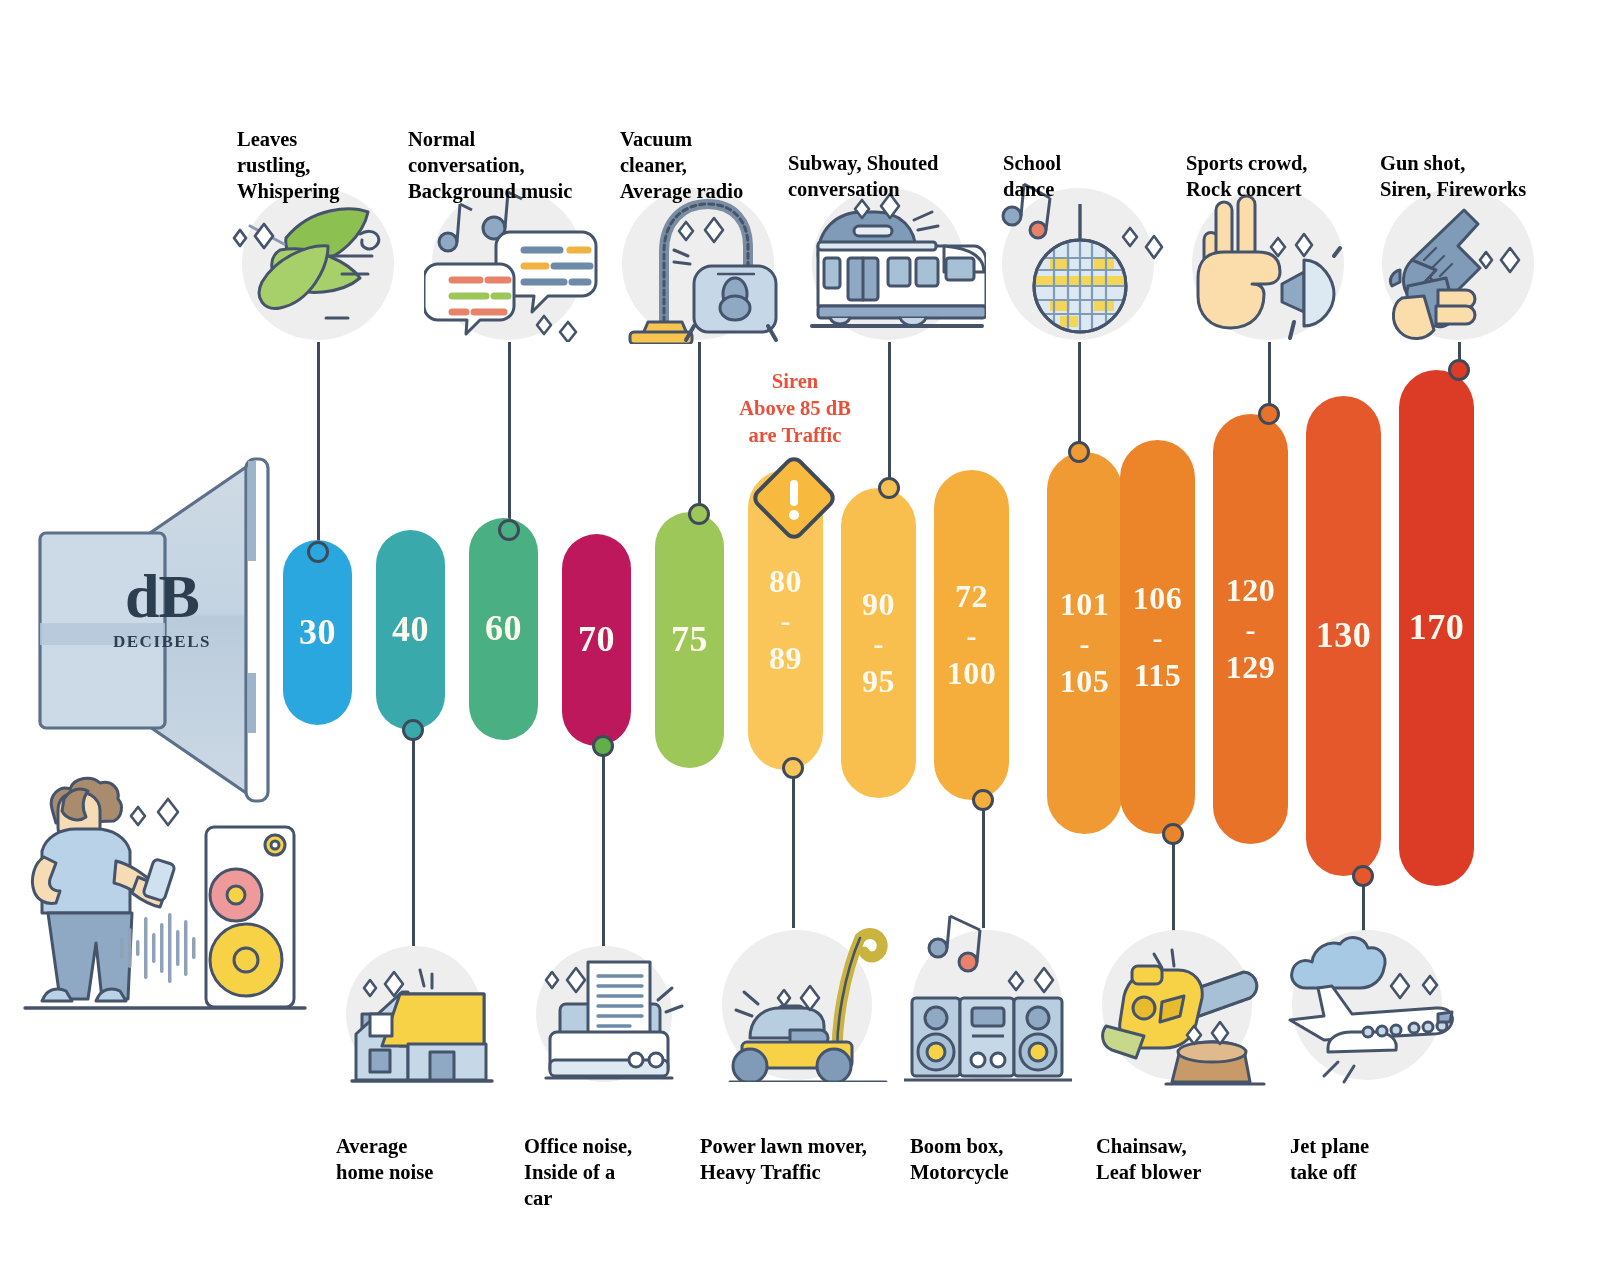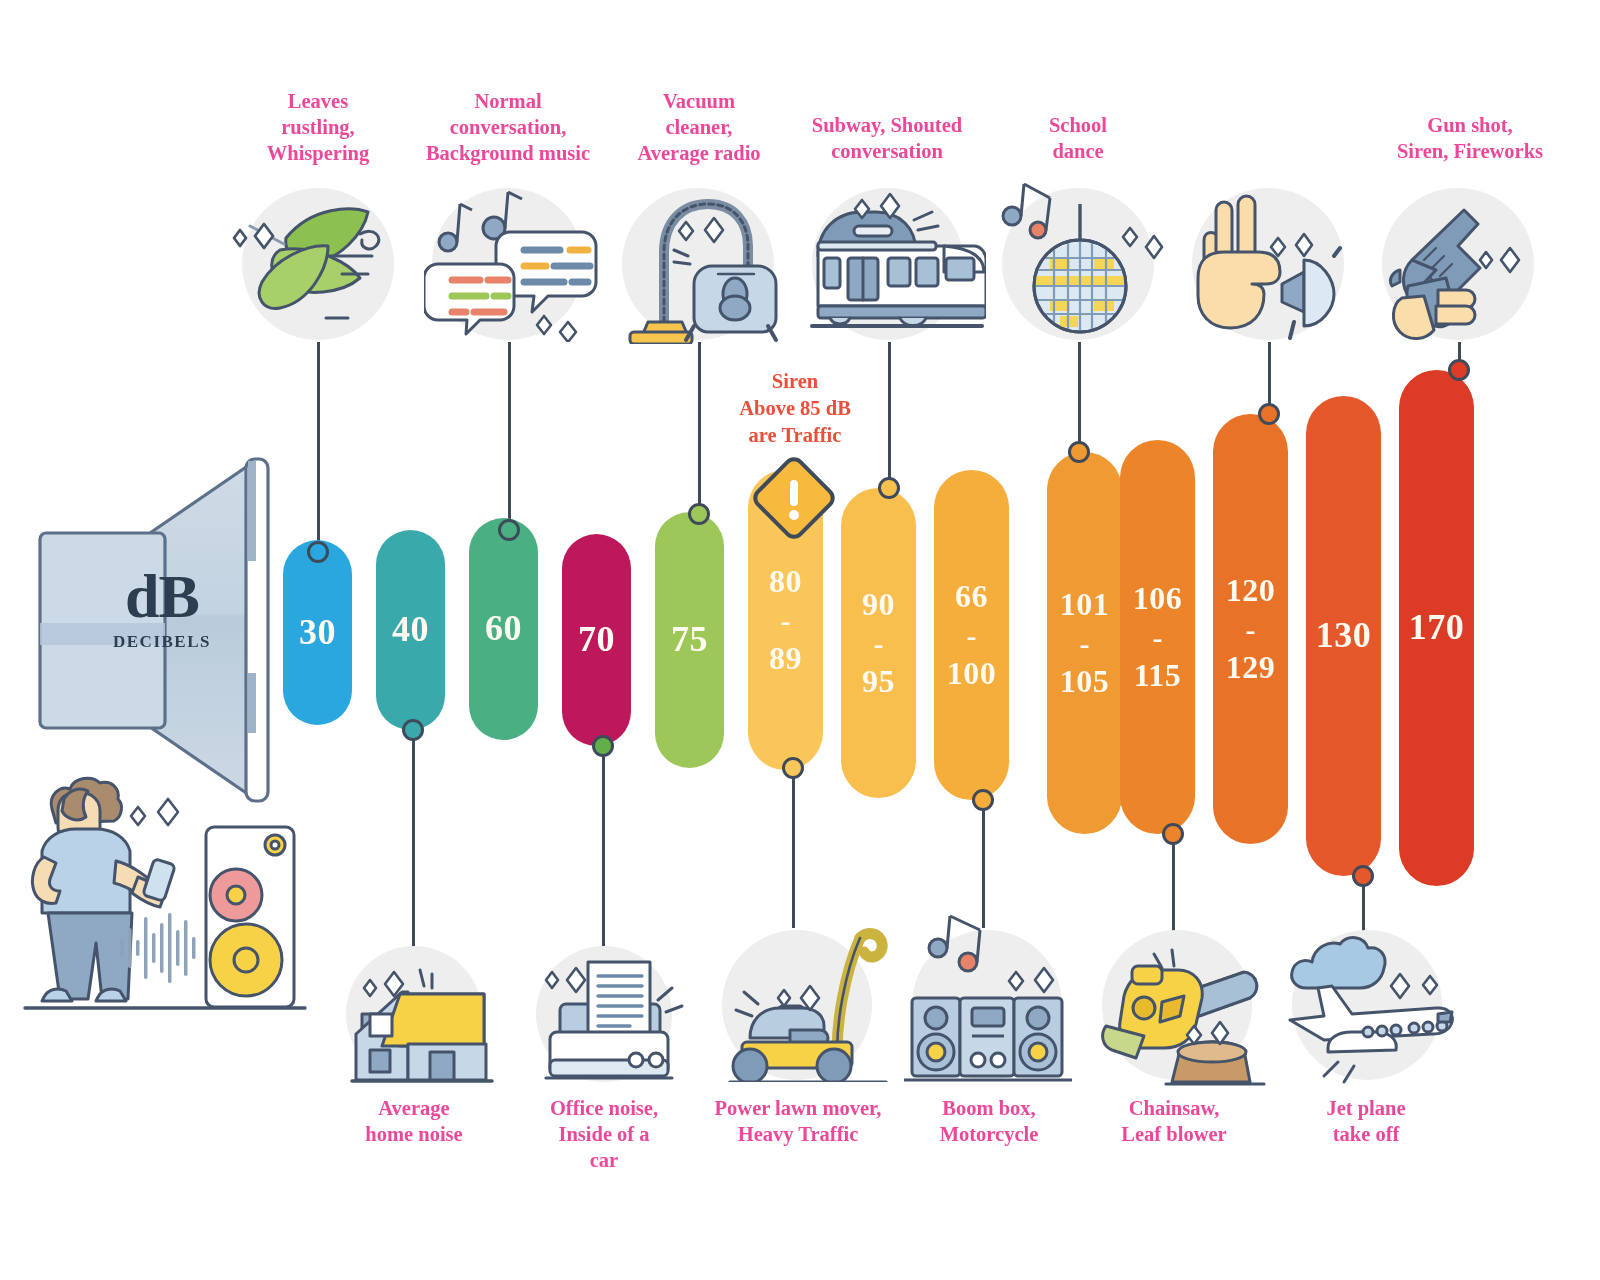--- a/index.html
+++ b/index.html
@@ -49,23 +49,23 @@
   }
 
   
   .icon-circle{
     position:absolute;border-radius:50%;background:#eeeeee;
   }
   .icon-wrap{position:absolute;}
 
   
   .cap{
-    position:absolute;text-align:center;color:#ec4899;
+    position:absolute;text-align:left;color:#000000;
     font-family:"Liberation Serif",serif;font-weight:bold;
-    font-size:20.5px;line-height:1.28;
+    font-size:20.5px;line-height:1.28;margin-top:38px;
   }
 
   
   .warn-text{
     position:absolute;text-align:center;color:#e8503a;
     font-family:"Liberation Serif",serif;font-weight:bold;
     font-size:20.5px;line-height:1.32;
   }
   .warn-sign{position:absolute;}
 </style>
@@ -197,21 +197,21 @@
     <div class="v">89</div>
   </div>
 
   <div class="bar range" style="left:841px;top:488px;width:75px;height:310px;background:#f9bf4e;">
     <div class="v">90</div>
     <div class="dash">-</div>
     <div class="v">95</div>
   </div>
 
   <div class="bar range" style="left:934px;top:470px;width:75px;height:330px;background:#f5ad3c;">
-    <div class="v">66</div>
+    <div class="v">72</div>
     <div class="dash">-</div>
     <div class="v">100</div>
   </div>
 
   <div class="bar range" style="left:1027px;top:452px;width:75px;height:382px;background:#f09a33;margin-left:20px;">
     <div class="v">101</div>
     <div class="dash">-</div>
     <div class="v">105</div>
   </div>
 
@@ -437,20 +437,21 @@
         <path d="M122 78 c18 0 30 20 30 34 c0 14 -12 32 -30 32 Z" fill="#dce8f2"></path>
         <line x1="152" y1="74" x2="158" y2="66" stroke-width="4"></line>
         <path d="M112 140 l-4 16" stroke-width="4"></path>
       </g>
       <g fill="#ffffff" stroke="#45546b" stroke-width="2.6" stroke-linejoin="round">
         <path d="M96 56 l7 9 l-7 9 l-7 -9 Z"></path>
         <path d="M122 52 l8 11 l-8 11 l-8 -11 Z"></path>
       </g>
     </svg>
   </div>
+  <div class="cap" style="left:1186px;top:112px;width:168px;">Sports crowd,<br>Rock concert</div>
 
   <div class="icon-circle" style="left:1382px;top:188px;width:152px;height:152px;"></div>
   <div class="icon-wrap" style="left:1378px;top:186px;">
     <svg width="160" height="156" viewBox="0 0 160 156">
       <g stroke="#45546b" stroke-width="3" stroke-linejoin="round" stroke-linecap="round">
         <path d="M34 74 l52 -50 l14 14 l-20 22 l22 22 l-30 30 Z" fill="#7f9bb8"></path>
         <path d="M22 84 c-8 2 -12 10 -8 16 l8 -4 Z" fill="#7f9bb8"></path>
         <path d="M34 74 c-10 10 -12 26 -2 38 l26 -28 Z" fill="#7f9bb8"></path>
         <path d="M30 100 c-4 14 4 30 20 38 c12 6 22 2 28 -8 l-10 -38 Z" fill="#7f9bb8"></path>
 

